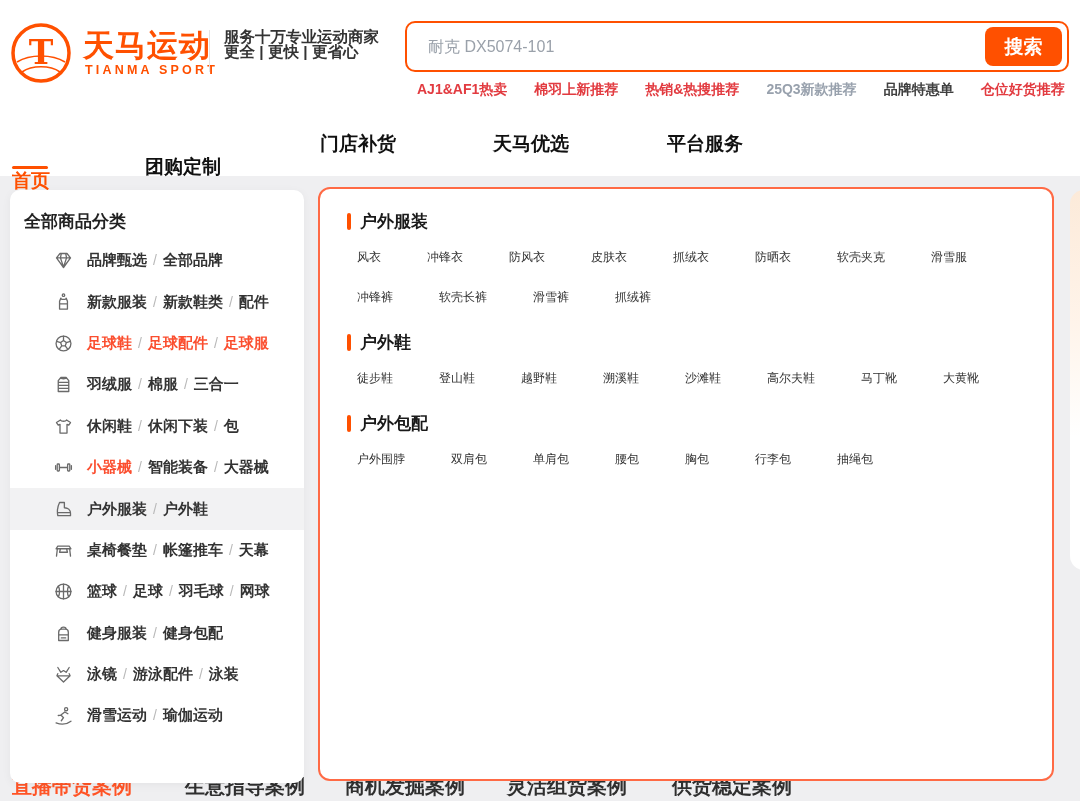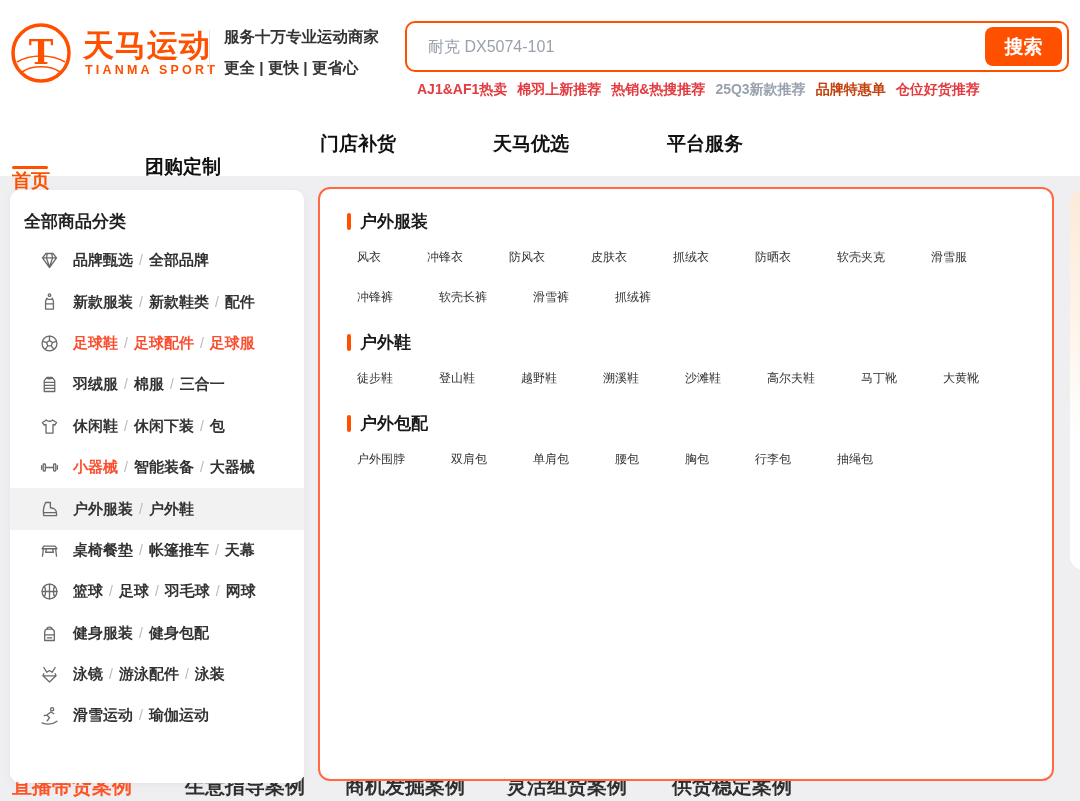--- a/index.html
+++ b/index.html
@@ -12,51 +12,51 @@
   
   .logo{position:absolute;left:10px;top:22px;width:62px;height:62px}
   .logo svg{position:absolute;inset:0;width:62px;height:62px}
   .logo-t{position:absolute;inset:0;display:flex;align-items:center;justify-content:center;
           font-family:"DejaVu Serif","Liberation Serif",serif;font-weight:700;font-size:33px;
           color:#ff5000;padding-bottom:2px}
   .brand-cn{position:absolute;left:83px;top:25px;font-size:31px;font-weight:900;color:#ff5000;letter-spacing:1px}
   .brand-en{position:absolute;left:85px;top:63px;font-size:12.5px;font-weight:800;color:#ff5000;letter-spacing:3.2px}
   .header-divider{position:absolute;left:209px;top:30px;width:1px;height:42px;background:#e3e3e3}
   .tagline1{position:absolute;left:224px;top:27px;font-size:15.5px;font-weight:700;color:#333}
-  .tagline2{position:absolute;left:224px;top:58px;font-size:15.5px;font-weight:700;color:#333}
+  .tagline2{position:absolute;left:224px;top:42px;font-size:15.5px;font-weight:700;color:#333}
 
   .search-box{position:absolute;left:405px;top:21px;width:664px;height:51px;border:2px solid #ff5000;
               border-radius:10px;background:#fff}
   .search-input{position:absolute;left:0;top:0;width:575px;height:100%;border:none;outline:none;
                 padding-left:21px;font-size:16px;color:#333;background:transparent;font-family:inherit}
   .search-input::placeholder{color:#9aa1aa}
   .search-btn{position:absolute;right:5px;top:4px;width:77px;height:39px;background:#ff5000;border:none;
               border-radius:8px;color:#fff;font-size:19px;font-weight:700;font-family:inherit;
               display:flex;align-items:center;justify-content:center;cursor:pointer}
 
-  .hot-links{position:absolute;left:417px;top:81px;display:flex;gap:10px;font-size:14px;font-weight:700;white-space:nowrap}
+  .hot-links{position:absolute;left:417px;top:81px;display:flex;gap:27px;font-size:14px;font-weight:700;white-space:nowrap}
   .hot-link{cursor:pointer;text-decoration:none}
   .hot-link.red{color:#e23b40}
   .hot-link.gray{color:#98a1ad}
-  .hot-link.slate{color:#c2410c}
+  .hot-link.slate{color:#404040}
 
   
   .nav-tab{position:absolute;top:131px;font-size:19px;font-weight:700;color:#111;cursor:pointer;white-space:nowrap}
   .nav-tab.active{color:#ff5000}
   .nav-underline{position:absolute;left:12px;top:166px;width:36px;height:3px;background:#ff5000;border-radius:2px}
 
   
   .bottom-tab{position:absolute;top:773px;font-size:20px;font-weight:700;color:#2f2f2f;white-space:nowrap;z-index:1;cursor:pointer}
   .bottom-tab.active{color:#ff5426}
 
   
   .sidebar{position:absolute;left:10px;top:190px;width:294px;height:593px;background:#fff;border-radius:10px;
            z-index:2;box-shadow:0 2px 10px rgba(0,0,0,.05);padding-top:12px;overflow:hidden}
   .sidebar-title{height:38px;display:flex;align-items:center;padding-left:14px;font-size:17px;font-weight:700;color:#222}
-  .side-item{height:41.4px;display:flex;align-items:center;padding-left:28px;gap:13px;cursor:pointer}
+  .side-item{height:41.4px;display:flex;align-items:center;padding-left:42px;gap:13px;cursor:pointer}
   .side-item.active{background:#f2f2f3}
   .side-icon{width:22px;height:22px;display:flex;align-items:center;justify-content:center;flex:none}
   .side-icon svg{width:21px;height:21px;fill:none;stroke:#6a6a6a;stroke-width:1.5;stroke-linecap:round;stroke-linejoin:round}
   .side-text{font-size:15px;font-weight:600;color:#333;white-space:nowrap}
   .side-text .seg{cursor:pointer}
   .side-text .hot{color:#fb4e2f}
   .side-text .sep{color:#b9b9b9;font-weight:400;margin:0 6px;font-size:14px}
 
   
   .panel{position:absolute;left:318px;top:187px;width:736px;height:594px;background:#fff;

